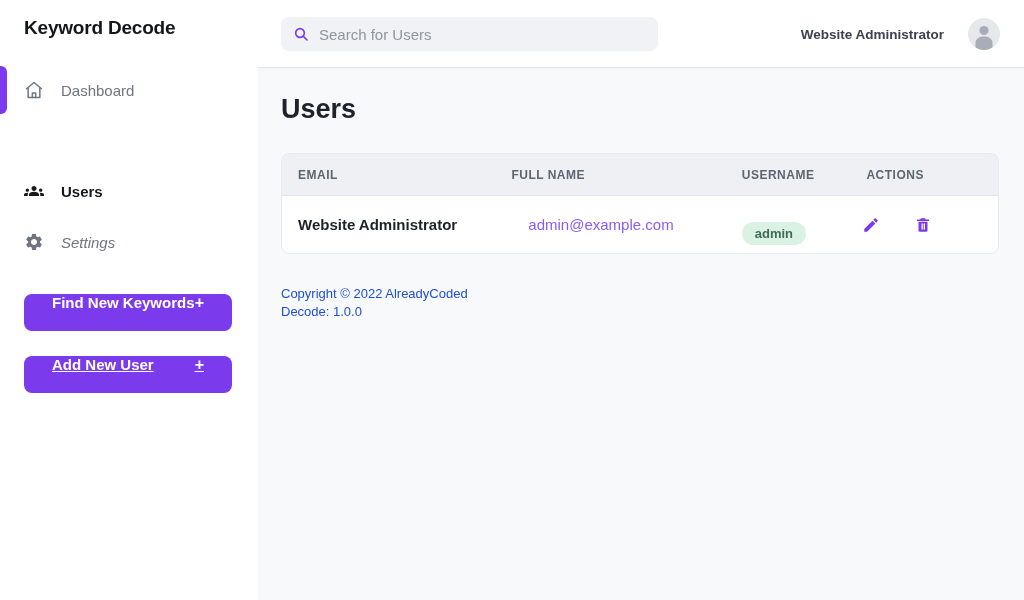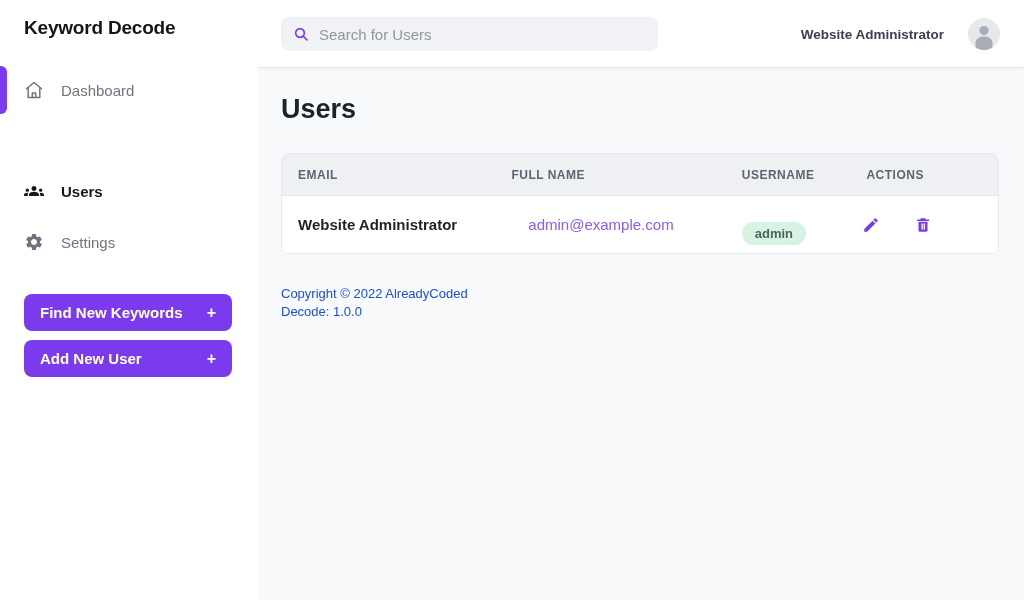--- a/index.html
+++ b/index.html
@@ -6,24 +6,24 @@
   html, body { width: 1024px; height: 600px; overflow: hidden; }
   body { font-family: "Liberation Sans", sans-serif; background: #f8f9fb; position: relative; }
 
   
   .sidebar { position: absolute; left: 0; top: 0; width: 258px; height: 600px; background: #ffffff; z-index: 3; }
   .logo { position: absolute; left: 24px; top: 17px; font-size: 19px; font-weight: 800; color: #14161c; letter-spacing: -0.2px; }
   .active-bar { position: absolute; left: 0; top: 66px; width: 7px; height: 48px; background: #7c3aed; border-radius: 0 6px 6px 0; }
   .nav-item { position: absolute; left: 0; width: 258px; height: 50px; display: flex; align-items: center; padding-left: 24px; gap: 17px; color: #6e7580; font-size: 15px; font-weight: 500; cursor: pointer; }
   .nav-item .nav-icon { width: 20px; height: 20px; display: inline-flex; }
   .nav-item.active { color: #16181d; font-weight: 700; }
-  .nav-0 { top: 65px; } .nav-1 { top: 116px; } .nav-2 { top: 166px; } .nav-3 { top: 217px; }
+  .nav-0 { top: 65px; } .nav-1 { top: 116px; } .nav-2 { top: 166px; } .nav-3 { top: 217px; font-style: italic; }
 
-  .side-btn { position: absolute; left: 24px; width: 208px; height: 37px; background: #7c3aed; border: none; border-radius: 8px; color: #ffffff; font-family: "Liberation Sans", sans-serif; font-size: 15px; font-weight: 700; display: flex; align-items: center; justify-content: space-between; padding: 0 16px; cursor: pointer; }
-  .btn-0 { top: 294px; } .btn-1 { top: 340px; }
+  .side-btn { position: absolute; left: 24px; width: 208px; height: 37px; background: #7c3aed; border: none; border-radius: 8px; color: #ffffff; font-family: "Liberation Sans", sans-serif; font-size: 15px; font-weight: 700; display: flex; justify-content: space-between; padding: 0 28px; cursor: pointer; }
+  .btn-0 { top: 294px; } .btn-1 { top: 356px; text-decoration: underline; }
   .side-btn .plus { font-size: 16px; font-weight: 700; }
 
   
   .topbar { position: absolute; left: 258px; top: 0; width: 766px; height: 68px; background: #ffffff; border-bottom: 1px solid #e4e6ea; box-shadow: 0 1px 3px rgba(20,25,40,0.04); z-index: 2; }
   .searchbox { position: absolute; left: 23px; top: 17px; width: 377px; height: 34px; background: #f1f2f5; border-radius: 8px; display: flex; align-items: center; padding-left: 12px; }
   .searchbox .search-glyph { width: 16px; height: 16px; color: #7c3aed; flex: 0 0 16px; }
   .searchbox input { flex: 1; height: 100%; border: none; outline: none; background: transparent; padding-left: 10px; font-family: "Liberation Sans", sans-serif; font-size: 15px; color: #3c424b; }
   .searchbox input::placeholder { color: #8f96a0; }
   .topbar-user { position: absolute; right: 24px; top: 0; height: 68px; display: flex; align-items: center; gap: 24px; }
   .topbar-username { font-size: 13.5px; font-weight: 700; color: #3a424c; }

